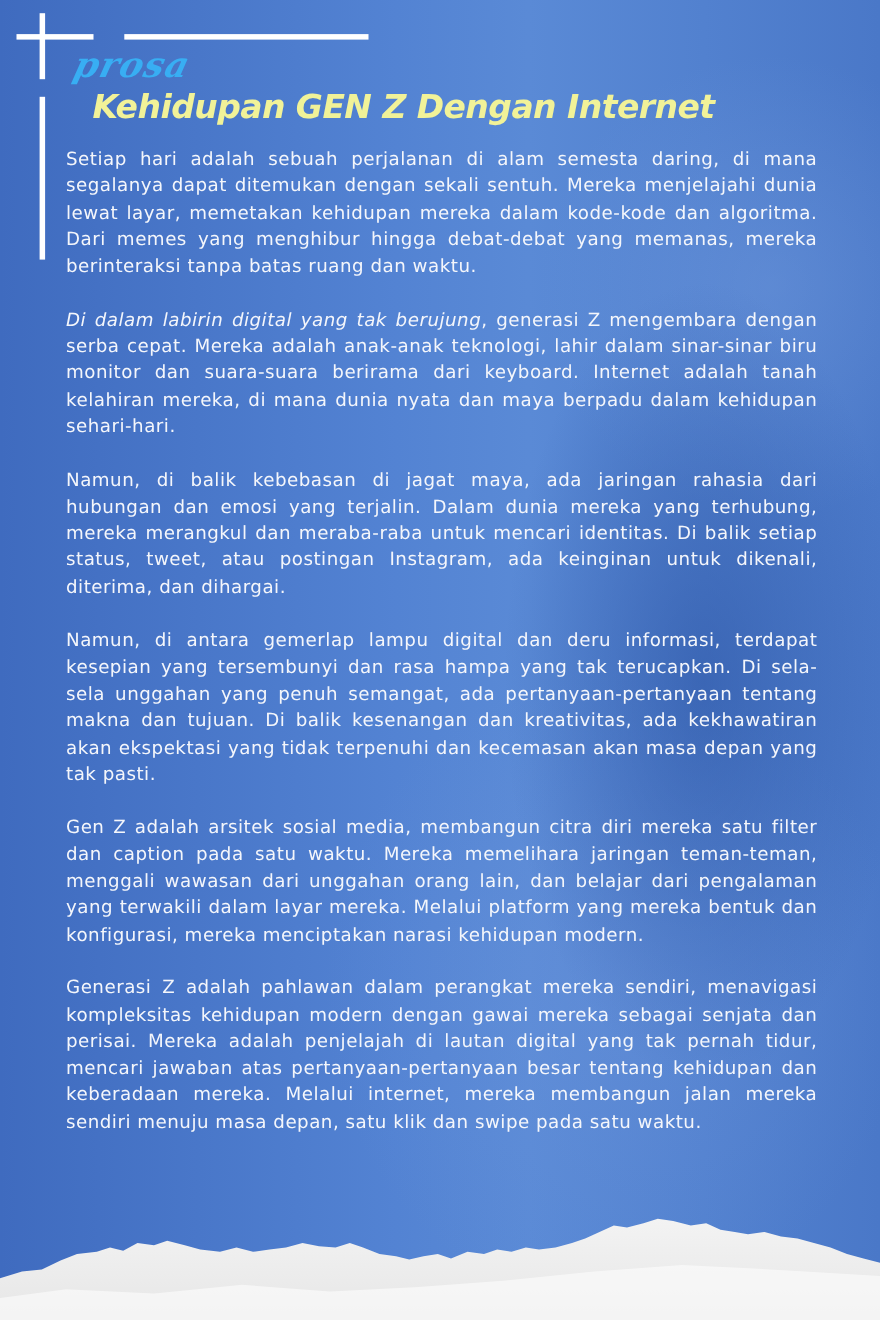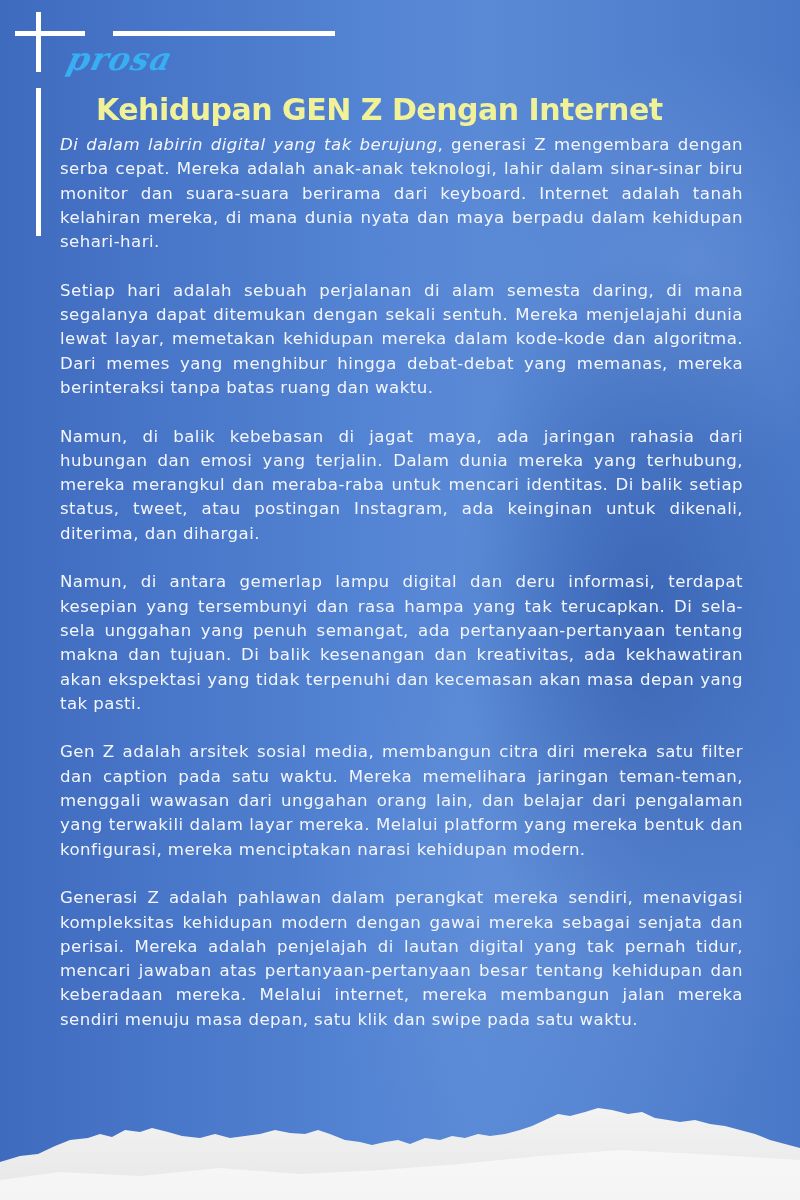--- a/index.html
+++ b/index.html
@@ -52,25 +52,25 @@
 <body>
 
 <div class="page">
 
   <div class="deco-line" style="left:36px; top:12px; width:5px; height:60px;"></div>
   <div class="deco-line" style="left:36px; top:88px; width:5px; height:148px;"></div>
   <div class="deco-line" style="left:15px; top:31px; width:70px; height:5px;"></div>
   <div class="deco-line" style="left:113px; top:31px; width:222px; height:5px;"></div>
 
   <div class="prosa">prosa</div>
-  <h1 class="title" style="margin:16px;">Kehidupan GEN Z Dengan Internet</h1>
+  <h1 class="title" style="margin:4px;font-style:italic;">Kehidupan GEN Z Dengan Internet</h1>
 
   <div class="body-text">
+    <p>Setiap hari adalah sebuah perjalanan di alam semesta daring, di mana segalanya dapat ditemukan dengan sekali sentuh. Mereka menjelajahi dunia lewat layar, memetakan kehidupan mereka dalam kode-kode dan algoritma. Dari memes yang menghibur hingga debat-debat yang memanas, mereka berinteraksi tanpa batas ruang dan waktu.</p>
     <p><em>Di dalam labirin digital yang tak berujung</em><span>, generasi Z mengembara dengan serba cepat. Mereka adalah anak-anak teknologi, lahir dalam sinar-sinar biru monitor dan suara-suara berirama dari keyboard. Internet adalah tanah kelahiran mereka, di mana dunia nyata dan maya berpadu dalam kehidupan sehari-hari.</span></p>
-    <p>Setiap hari adalah sebuah perjalanan di alam semesta daring, di mana segalanya dapat ditemukan dengan sekali sentuh. Mereka menjelajahi dunia lewat layar, memetakan kehidupan mereka dalam kode-kode dan algoritma. Dari memes yang menghibur hingga debat-debat yang memanas, mereka berinteraksi tanpa batas ruang dan waktu.</p>
     <p>Namun, di balik kebebasan di jagat maya, ada jaringan rahasia dari hubungan dan emosi yang terjalin. Dalam dunia mereka yang terhubung, mereka merangkul dan meraba-raba untuk mencari identitas. Di balik setiap status, tweet, atau postingan Instagram, ada keinginan untuk dikenali, diterima, dan dihargai.</p>
     <p>Namun, di antara gemerlap lampu digital dan deru informasi, terdapat kesepian yang tersembunyi dan rasa hampa yang tak terucapkan. Di sela-sela unggahan yang penuh semangat, ada pertanyaan-pertanyaan tentang makna dan tujuan. Di balik kesenangan dan kreativitas, ada kekhawatiran akan ekspektasi yang tidak terpenuhi dan kecemasan akan masa depan yang tak pasti.</p>
     <p>Gen Z adalah arsitek sosial media, membangun citra diri mereka satu filter dan caption pada satu waktu. Mereka memelihara jaringan teman-teman, menggali wawasan dari unggahan orang lain, dan belajar dari pengalaman yang terwakili dalam layar mereka. Melalui platform yang mereka bentuk dan konfigurasi, mereka menciptakan narasi kehidupan modern.</p>
     <p>Generasi Z adalah pahlawan dalam perangkat mereka sendiri, menavigasi kompleksitas kehidupan modern dengan gawai mereka sebagai senjata dan perisai. Mereka adalah penjelajah di lautan digital yang tak pernah tidur, mencari jawaban atas pertanyaan-pertanyaan besar tentang kehidupan dan keberadaan mereka. Melalui internet, mereka membangun jalan mereka sendiri menuju masa depan, satu klik dan swipe pada satu waktu.</p>
   </div>
 
   <svg class="paper" viewBox="0 0 800 110" preserveAspectRatio="none">
     <defs>
       <linearGradient id="pg" x1="0" y1="0" x2="0" y2="1">
         <stop offset="0" stop-color="#f3f3f3"></stop>

